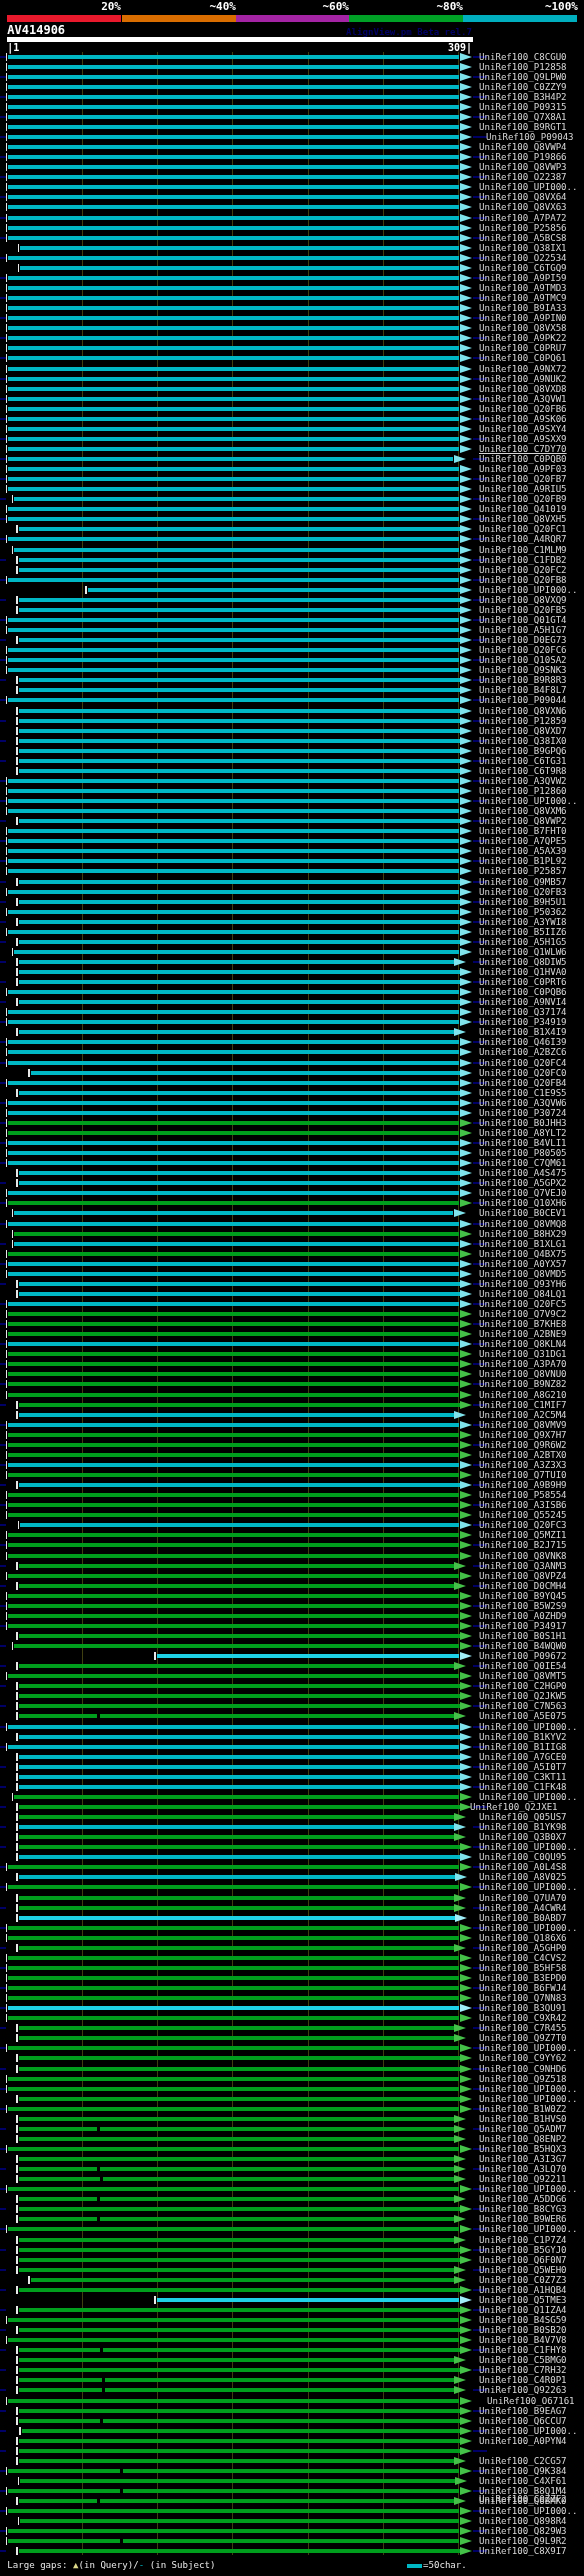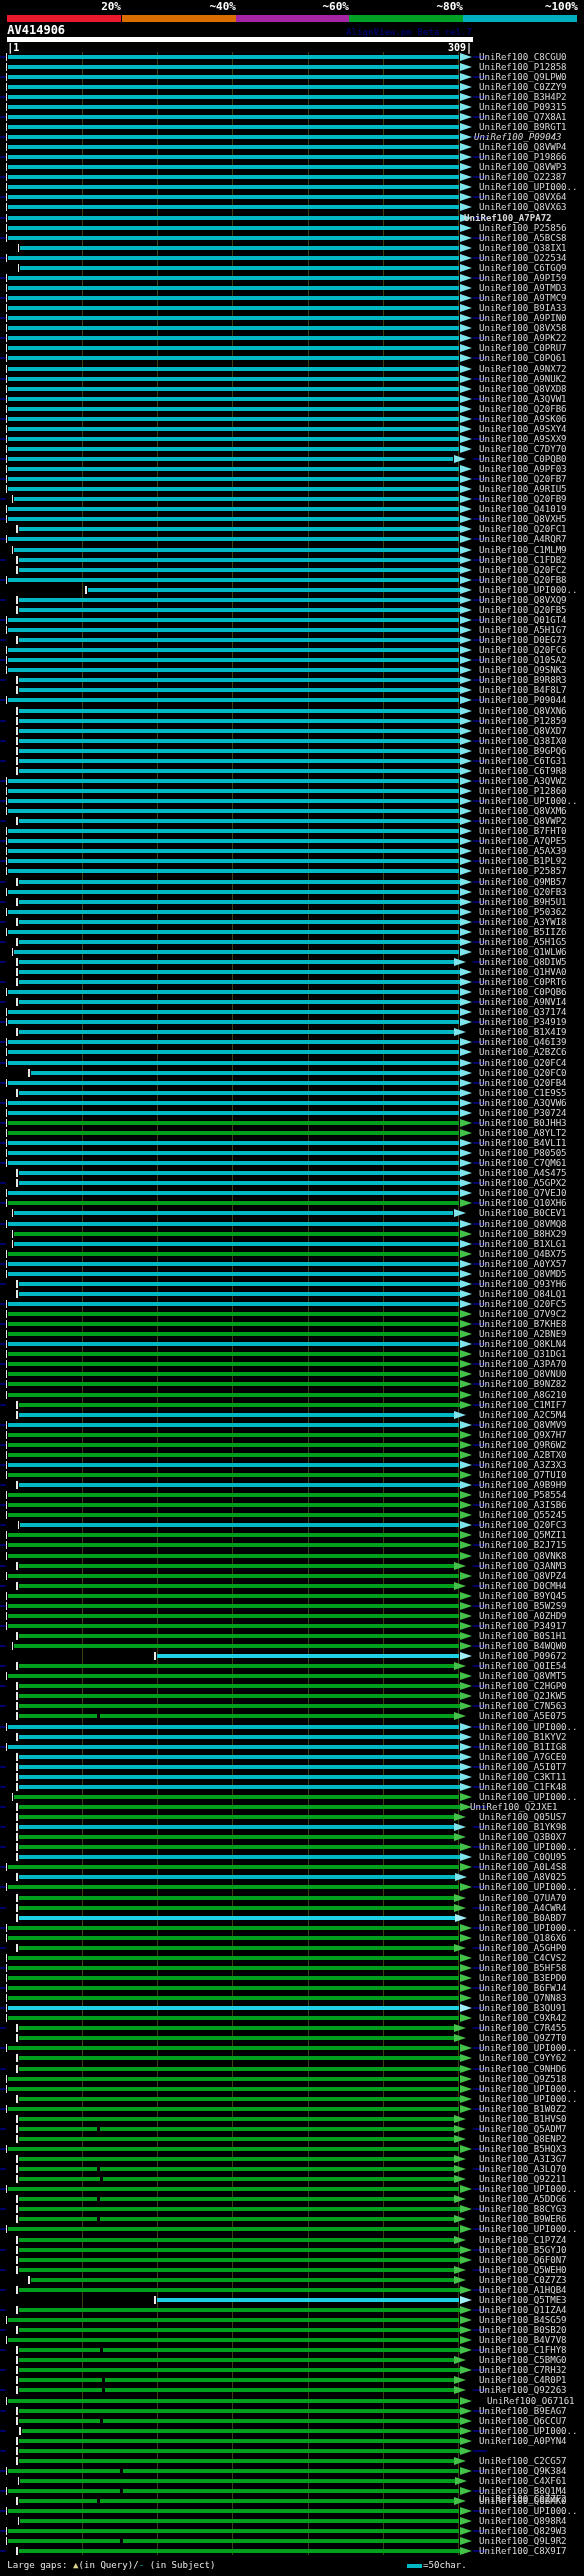--- a/index.html
+++ b/index.html
@@ -103,21 +103,21 @@
       <div class="abs" style="left:8.2px;top:3.2px;width:451px;height:3.7px;background:#00b7c4;"></div>
       <div class="abs" style="left:460px;top:0.9px;width:0;height:0;border-top:4.1px solid transparent;border-bottom:4.1px solid transparent;border-left:12px solid #7fe3ec;"></div>
       <div class="abs rowlabel" style="left:479px;top:-0.5px;color:#d8d8d8;">UniRef100_B9RGT1</div>
     </div>
     <div class="abs" style="left:0;top:132px;width:585px;height:10px;">
       <div class="abs" style="left:0;top:4.1px;width:6.4px;height:1.8px;background:#000066;"></div>
       <div class="abs" style="left:473px;top:4.1px;width:13.7px;height:1.8px;background:#000066;"></div>
       <div class="abs" style="left:5.5px;top:0.9px;width:1.8px;height:8.2px;background:#e8e8e8;"></div>
       <div class="abs" style="left:8.2px;top:3.2px;width:451px;height:3.7px;background:#00b7c4;"></div>
       <div class="abs" style="left:460px;top:0.9px;width:0;height:0;border-top:4.1px solid transparent;border-bottom:4.1px solid transparent;border-left:12px solid #7fe3ec;"></div>
-      <div class="abs rowlabel" style="left:474px;top:-0.5px;color:#d8d8d8;font-style:italic;">UniRef100_P09043</div>
+      <div class="abs rowlabel" style="left:486px;top:-0.5px;color:#d8d8d8;">UniRef100_P09043</div>
     </div>
     <div class="abs" style="left:0;top:142px;width:585px;height:10px;">
       <div class="abs" style="left:5.5px;top:0.9px;width:1.8px;height:8.2px;background:#e8e8e8;"></div>
       <div class="abs" style="left:8.2px;top:3.2px;width:451px;height:3.7px;background:#00b7c4;"></div>
       <div class="abs" style="left:460px;top:0.9px;width:0;height:0;border-top:4.1px solid transparent;border-bottom:4.1px solid transparent;border-left:12px solid #7fe3ec;"></div>
       <div class="abs rowlabel" style="left:479px;top:-0.5px;color:#d8d8d8;">UniRef100_Q8VWP4</div>
     </div>
     <div class="abs" style="left:0;top:152px;width:585px;height:10px;">
       <div class="abs" style="left:0;top:4.1px;width:6.4px;height:1.8px;background:#000066;"></div>
       <div class="abs" style="left:473px;top:4.1px;width:13.7px;height:1.8px;background:#000066;"></div>
@@ -159,21 +159,21 @@
       <div class="abs" style="left:8.2px;top:3.2px;width:451px;height:3.7px;background:#00b7c4;"></div>
       <div class="abs" style="left:460px;top:0.9px;width:0;height:0;border-top:4.1px solid transparent;border-bottom:4.1px solid transparent;border-left:12px solid #7fe3ec;"></div>
       <div class="abs rowlabel" style="left:479px;top:-0.5px;color:#d8d8d8;">UniRef100_Q8VX63</div>
     </div>
     <div class="abs" style="left:0;top:213px;width:585px;height:10px;">
       <div class="abs" style="left:0;top:4.1px;width:6.4px;height:1.8px;background:#000066;"></div>
       <div class="abs" style="left:473px;top:4.1px;width:13.7px;height:1.8px;background:#000066;"></div>
       <div class="abs" style="left:5.5px;top:0.9px;width:1.8px;height:8.2px;background:#e8e8e8;"></div>
       <div class="abs" style="left:8.2px;top:3.2px;width:451px;height:3.7px;background:#00b7c4;"></div>
       <div class="abs" style="left:460px;top:0.9px;width:0;height:0;border-top:4.1px solid transparent;border-bottom:4.1px solid transparent;border-left:12px solid #7fe3ec;"></div>
-      <div class="abs rowlabel" style="left:464px;top:-0.5px;color:#d8d8d8;font-weight:bold;">UniRef100_A7PA72</div>
+      <div class="abs rowlabel" style="left:479px;top:-0.5px;color:#d8d8d8;">UniRef100_A7PA72</div>
     </div>
     <div class="abs" style="left:0;top:223px;width:585px;height:10px;">
       <div class="abs" style="left:5.5px;top:0.9px;width:1.8px;height:8.2px;background:#e8e8e8;"></div>
       <div class="abs" style="left:8.2px;top:3.2px;width:451px;height:3.7px;background:#00b7c4;"></div>
       <div class="abs" style="left:460px;top:0.9px;width:0;height:0;border-top:4.1px solid transparent;border-bottom:4.1px solid transparent;border-left:12px solid #7fe3ec;"></div>
       <div class="abs rowlabel" style="left:479px;top:-0.5px;color:#d8d8d8;">UniRef100_P25856</div>
     </div>
     <div class="abs" style="left:0;top:233px;width:585px;height:10px;">
       <div class="abs" style="left:0;top:4.1px;width:6.4px;height:1.8px;background:#000066;"></div>
       <div class="abs" style="left:473px;top:4.1px;width:13.7px;height:1.8px;background:#000066;"></div>
@@ -319,21 +319,21 @@
       <div class="abs" style="left:473px;top:4.1px;width:13.7px;height:1.8px;background:#000066;"></div>
       <div class="abs" style="left:5.5px;top:0.9px;width:1.8px;height:8.2px;background:#e8e8e8;"></div>
       <div class="abs" style="left:8.2px;top:3.2px;width:451px;height:3.7px;background:#00b7c4;"></div>
       <div class="abs" style="left:460px;top:0.9px;width:0;height:0;border-top:4.1px solid transparent;border-bottom:4.1px solid transparent;border-left:12px solid #7fe3ec;"></div>
       <div class="abs rowlabel" style="left:479px;top:-0.5px;color:#d8d8d8;">UniRef100_A9SXX9</div>
     </div>
     <div class="abs" style="left:0;top:444px;width:585px;height:10px;">
       <div class="abs" style="left:5.5px;top:0.9px;width:1.8px;height:8.2px;background:#e8e8e8;"></div>
       <div class="abs" style="left:8.2px;top:3.2px;width:451px;height:3.7px;background:#00b7c4;"></div>
       <div class="abs" style="left:460px;top:0.9px;width:0;height:0;border-top:4.1px solid transparent;border-bottom:4.1px solid transparent;border-left:12px solid #7fe3ec;"></div>
-      <div class="abs rowlabel" style="left:479px;top:-0.5px;color:#d8d8d8;">UniRef100_C7DY70</div>
+      <div class="abs rowlabel" style="left:479px;top:-0.5px;color:#d8d8d8;text-decoration:underline;">UniRef100_C7DY70</div>
     </div>
     <div class="abs" style="left:0;top:454px;width:585px;height:10px;">
       <div class="abs" style="left:0;top:4.1px;width:6.4px;height:1.8px;background:#000066;"></div>
       <div class="abs" style="left:473px;top:4.1px;width:13.7px;height:1.8px;background:#000066;"></div>
       <div class="abs" style="left:5.5px;top:0.9px;width:1.8px;height:8.2px;background:#e8e8e8;"></div>
       <div class="abs" style="left:8.2px;top:3.2px;width:445px;height:3.7px;background:#00b7c4;"></div>
       <div class="abs" style="left:454px;top:0.9px;width:0;height:0;border-top:4.1px solid transparent;border-bottom:4.1px solid transparent;border-left:12px solid #7fe3ec;"></div>
       <div class="abs rowlabel" style="left:479px;top:-0.5px;color:#d8d8d8;">UniRef100_C0PQB0</div>
     </div>
     <div class="abs" style="left:0;top:464px;width:585px;height:10px;">

